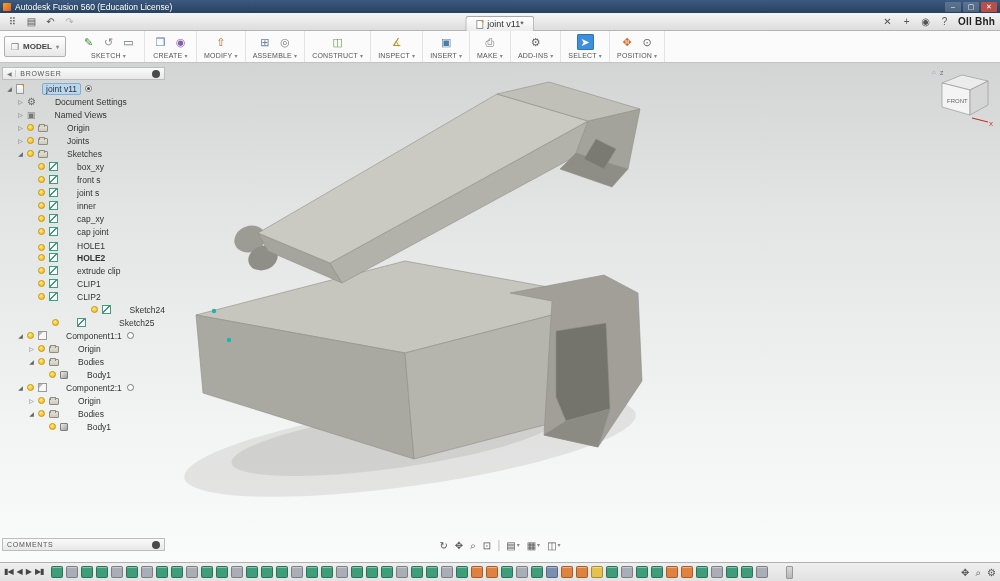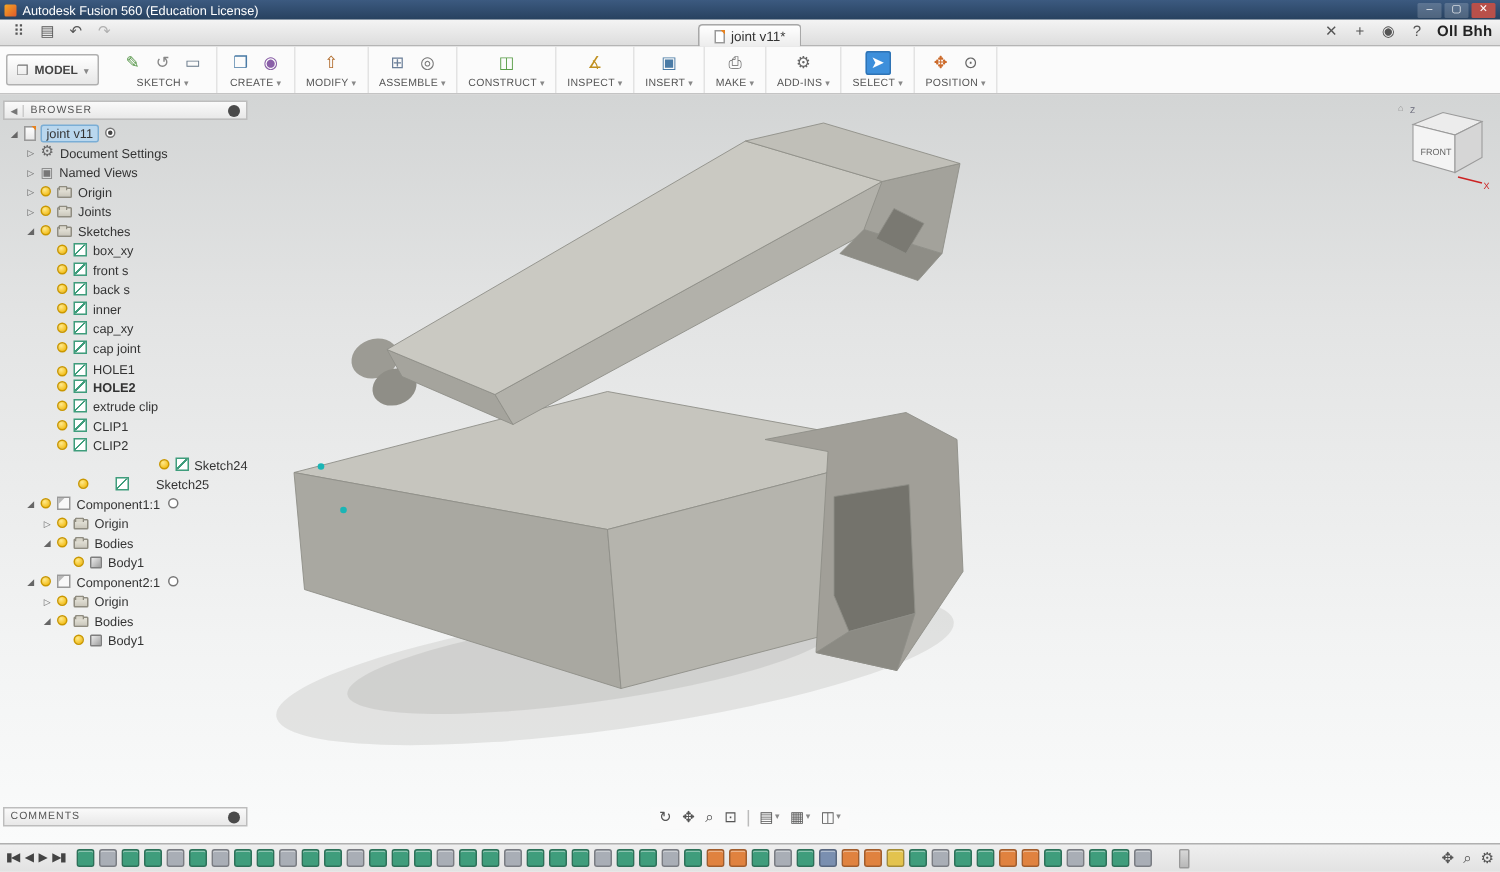--- a/index.html
+++ b/index.html
@@ -51,21 +51,21 @@
   .icon-document{width:8px;height:10px;background:linear-gradient(#fdfdfd,#e8e8e8);border:.5px solid #999;position:relative}
   .icon-document::after{content:"";position:absolute;right:-.5px;top:-.5px;border-left:3px solid transparent;border-top:3px solid #e8821e}
   .icon-gear::before{content:"⚙";font-size:10px;color:#666;line-height:10px}
   .icon-views::before{content:"▣";font-size:9px;color:#777}
   .icon-folder{width:10px;height:7px;background:linear-gradient(#e6e4da,#cbc8bc);border:.5px solid #8f8c80;border-radius:1px;position:relative;margin-top:2px}
   .icon-folder::before{content:"";position:absolute;top:-2.5px;left:0;width:4px;height:2px;background:#d9d6ca;border:.5px solid #8f8c80;border-bottom:none;border-radius:1px 1px 0 0}
   .icon-sketch{width:9px;height:9px;border:1px solid #3f9d7c;background:linear-gradient(135deg,#ffffff 42%,#3f9d7c 42%,#3f9d7c 54%,#ffffff 54%)}
   .icon-component{width:9px;height:9px;border:1px solid #999;background:#f8f8f8;position:relative}
   .icon-component::after{content:"";position:absolute;left:0;top:0;border-top:4px solid #b8b8b8;border-right:4px solid transparent}
   .icon-body{width:8px;height:8px;border:.5px solid #7e7e7e;border-radius:1px;background:linear-gradient(135deg,#ececec,#9e9e9e)}
-  .t-label{margin-left:4px}
+  .t-label{margin-left:19px}
   .t-label.selected{background:#b9d7ee;outline:1px solid #7aaed6;padding:0 3px;border-radius:1px}
   .t-radio{display:inline-block;width:7px;height:7px;border:1px solid #777;border-radius:50%;margin-left:5px;position:relative;background:#fff;flex:none}
   .t-radio.filled::after{content:"";position:absolute;inset:1px;border-radius:50%;background:#444}
 
   
   .viewcube{position:absolute;right:4px;top:66px;width:66px;height:62px;z-index:30}
 
   
   .comments{position:absolute;left:2px;top:538px;width:163px;z-index:30}
   .navbar{position:absolute;left:50%;top:538px;transform:translateX(-50%);height:15px;display:flex;align-items:center;gap:7px;z-index:30;background:rgba(250,250,250,.6);padding:0 6px;border-radius:2px}
@@ -316,21 +316,21 @@
       <div class="tree-row" style="padding-left: 25px;">
         <span class="tw-arrow"></span>
         <span class="bulb"></span>
         <span class="titem icon-sketch"></span>
         <span class="t-label">front s</span>
       </div>
       <div class="tree-row" style="padding-left: 25px;">
         <span class="tw-arrow"></span>
         <span class="bulb"></span>
         <span class="titem icon-sketch"></span>
-        <span class="t-label">back s</span>
+        <span class="t-label">joint s</span>
       </div>
       <div class="tree-row" style="padding-left: 25px;">
         <span class="tw-arrow"></span>
         <span class="bulb"></span>
         <span class="titem icon-sketch"></span>
         <span class="t-label">inner</span>
       </div>
       <div class="tree-row" style="padding-left: 25px;">
         <span class="tw-arrow"></span>
         <span class="bulb"></span>

